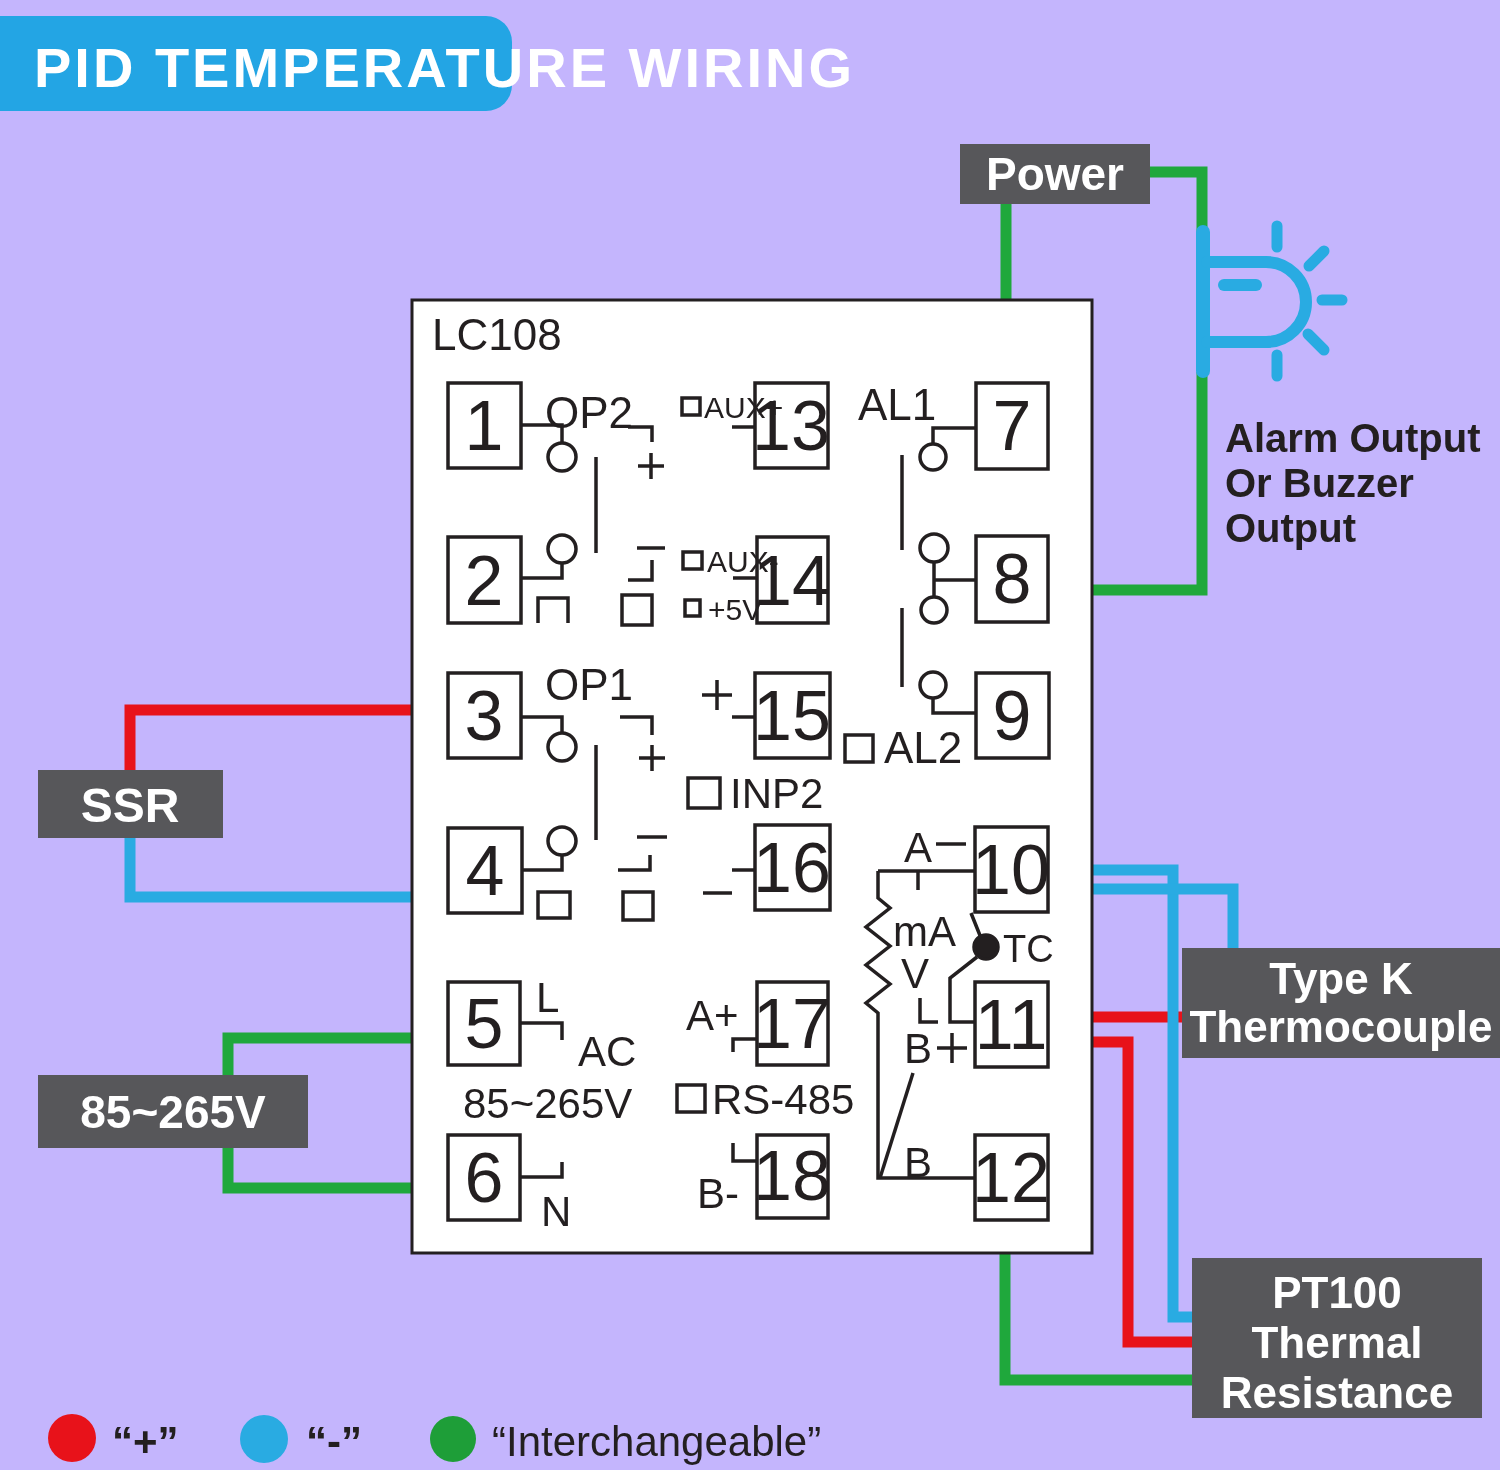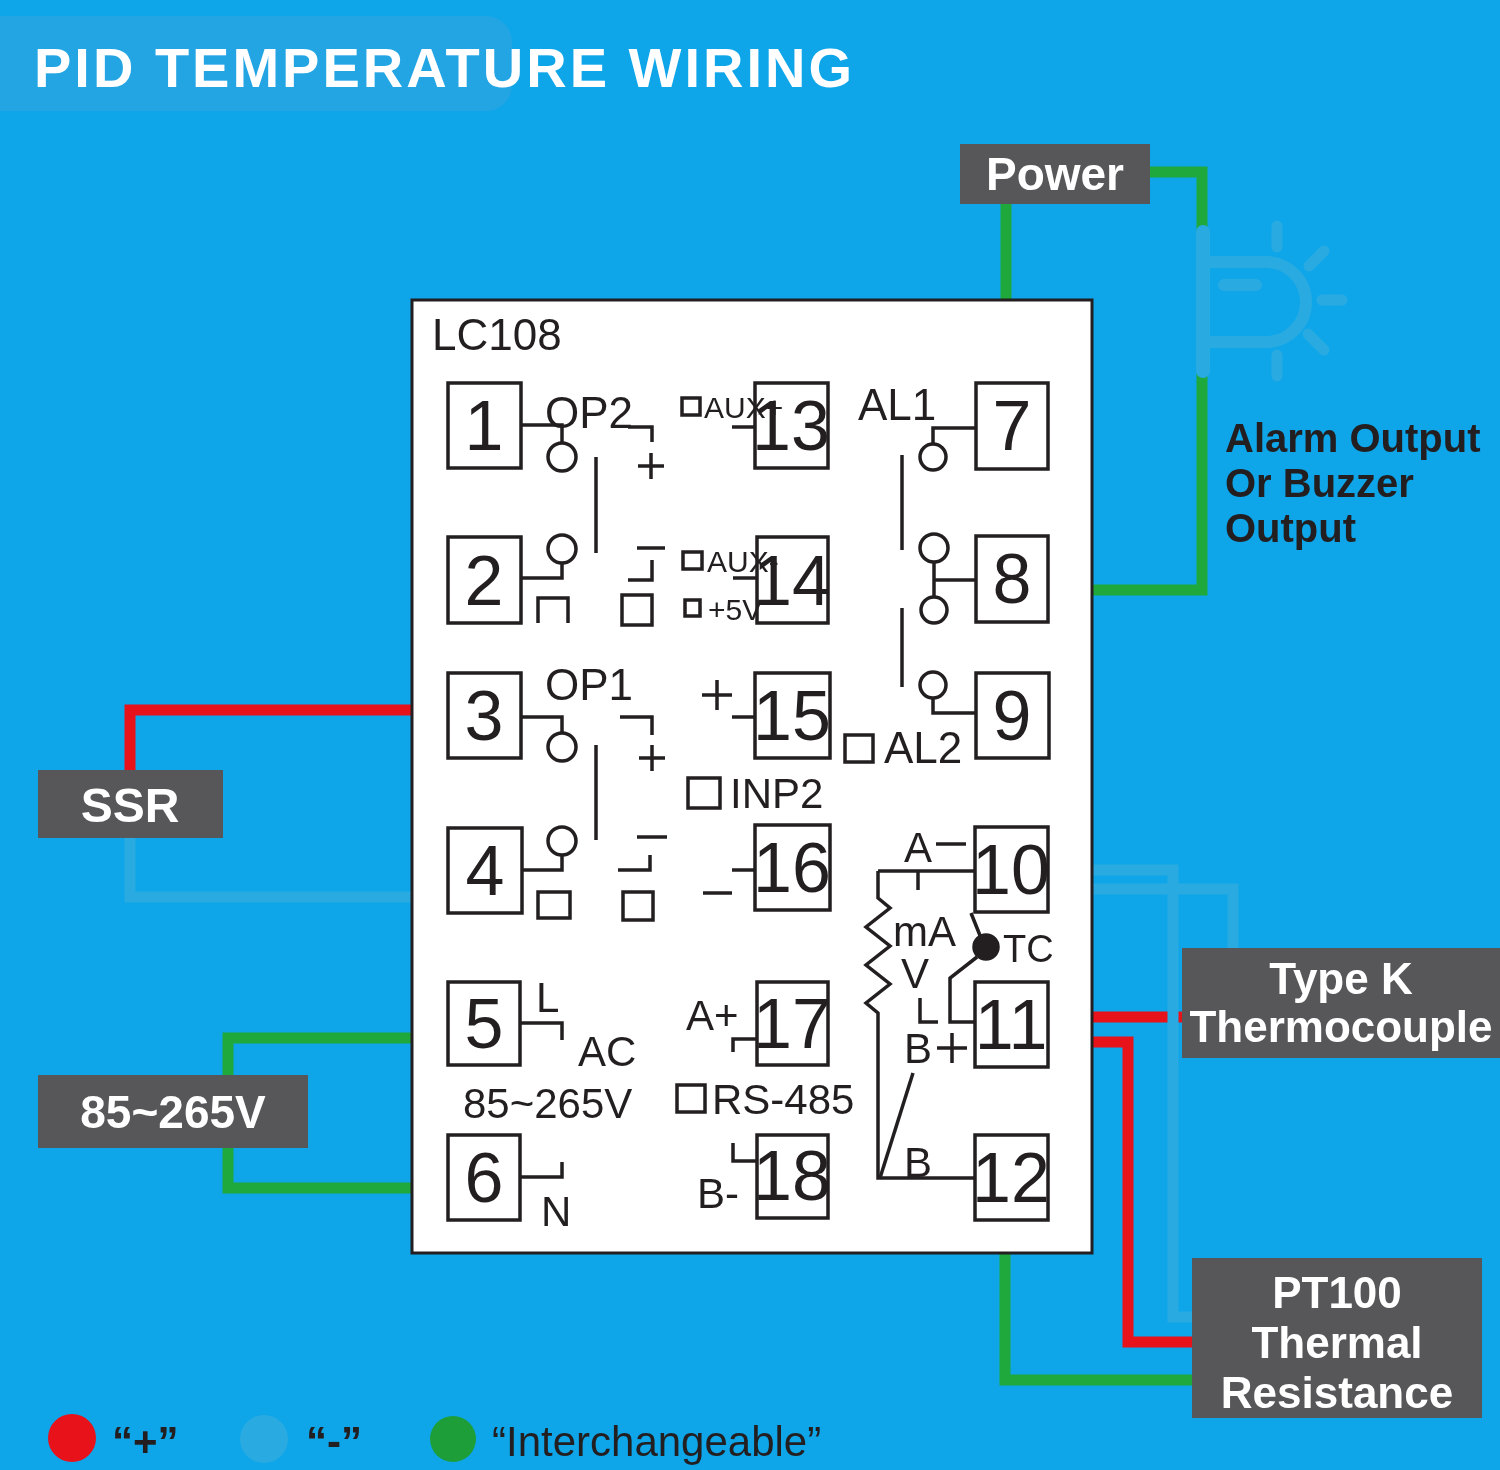--- a/index.html
+++ b/index.html
@@ -1,16 +1,16 @@
 <!DOCTYPE html>
 <html><head>
 <meta charset="utf-8">
 <style>
   html,body{margin:0;padding:0;background:#ffffff;}
-  .page{position:relative;width:1500px;height:1470px;background:#0ea5e9;overflow:hidden;
+  .page{position:relative;width:1500px;height:1470px;background:#c4b5fd;overflow:hidden;
         font-family:"Liberation Sans",sans-serif;}
   svg{display:block}
   text{font-family:"Liberation Sans",sans-serif;fill:#231f20;}
   .tnum{font-size:70px;}
   .biglab{font-size:44px;}
   .midlab{font-size:42px;}
   .smlab{font-size:30px;}
   .boxlab{fill:#ffffff;font-weight:bold;}
   .alarmlab{font-weight:bold;font-size:40px;}
   .legendtxt{font-size:42px;font-weight:bold;}

